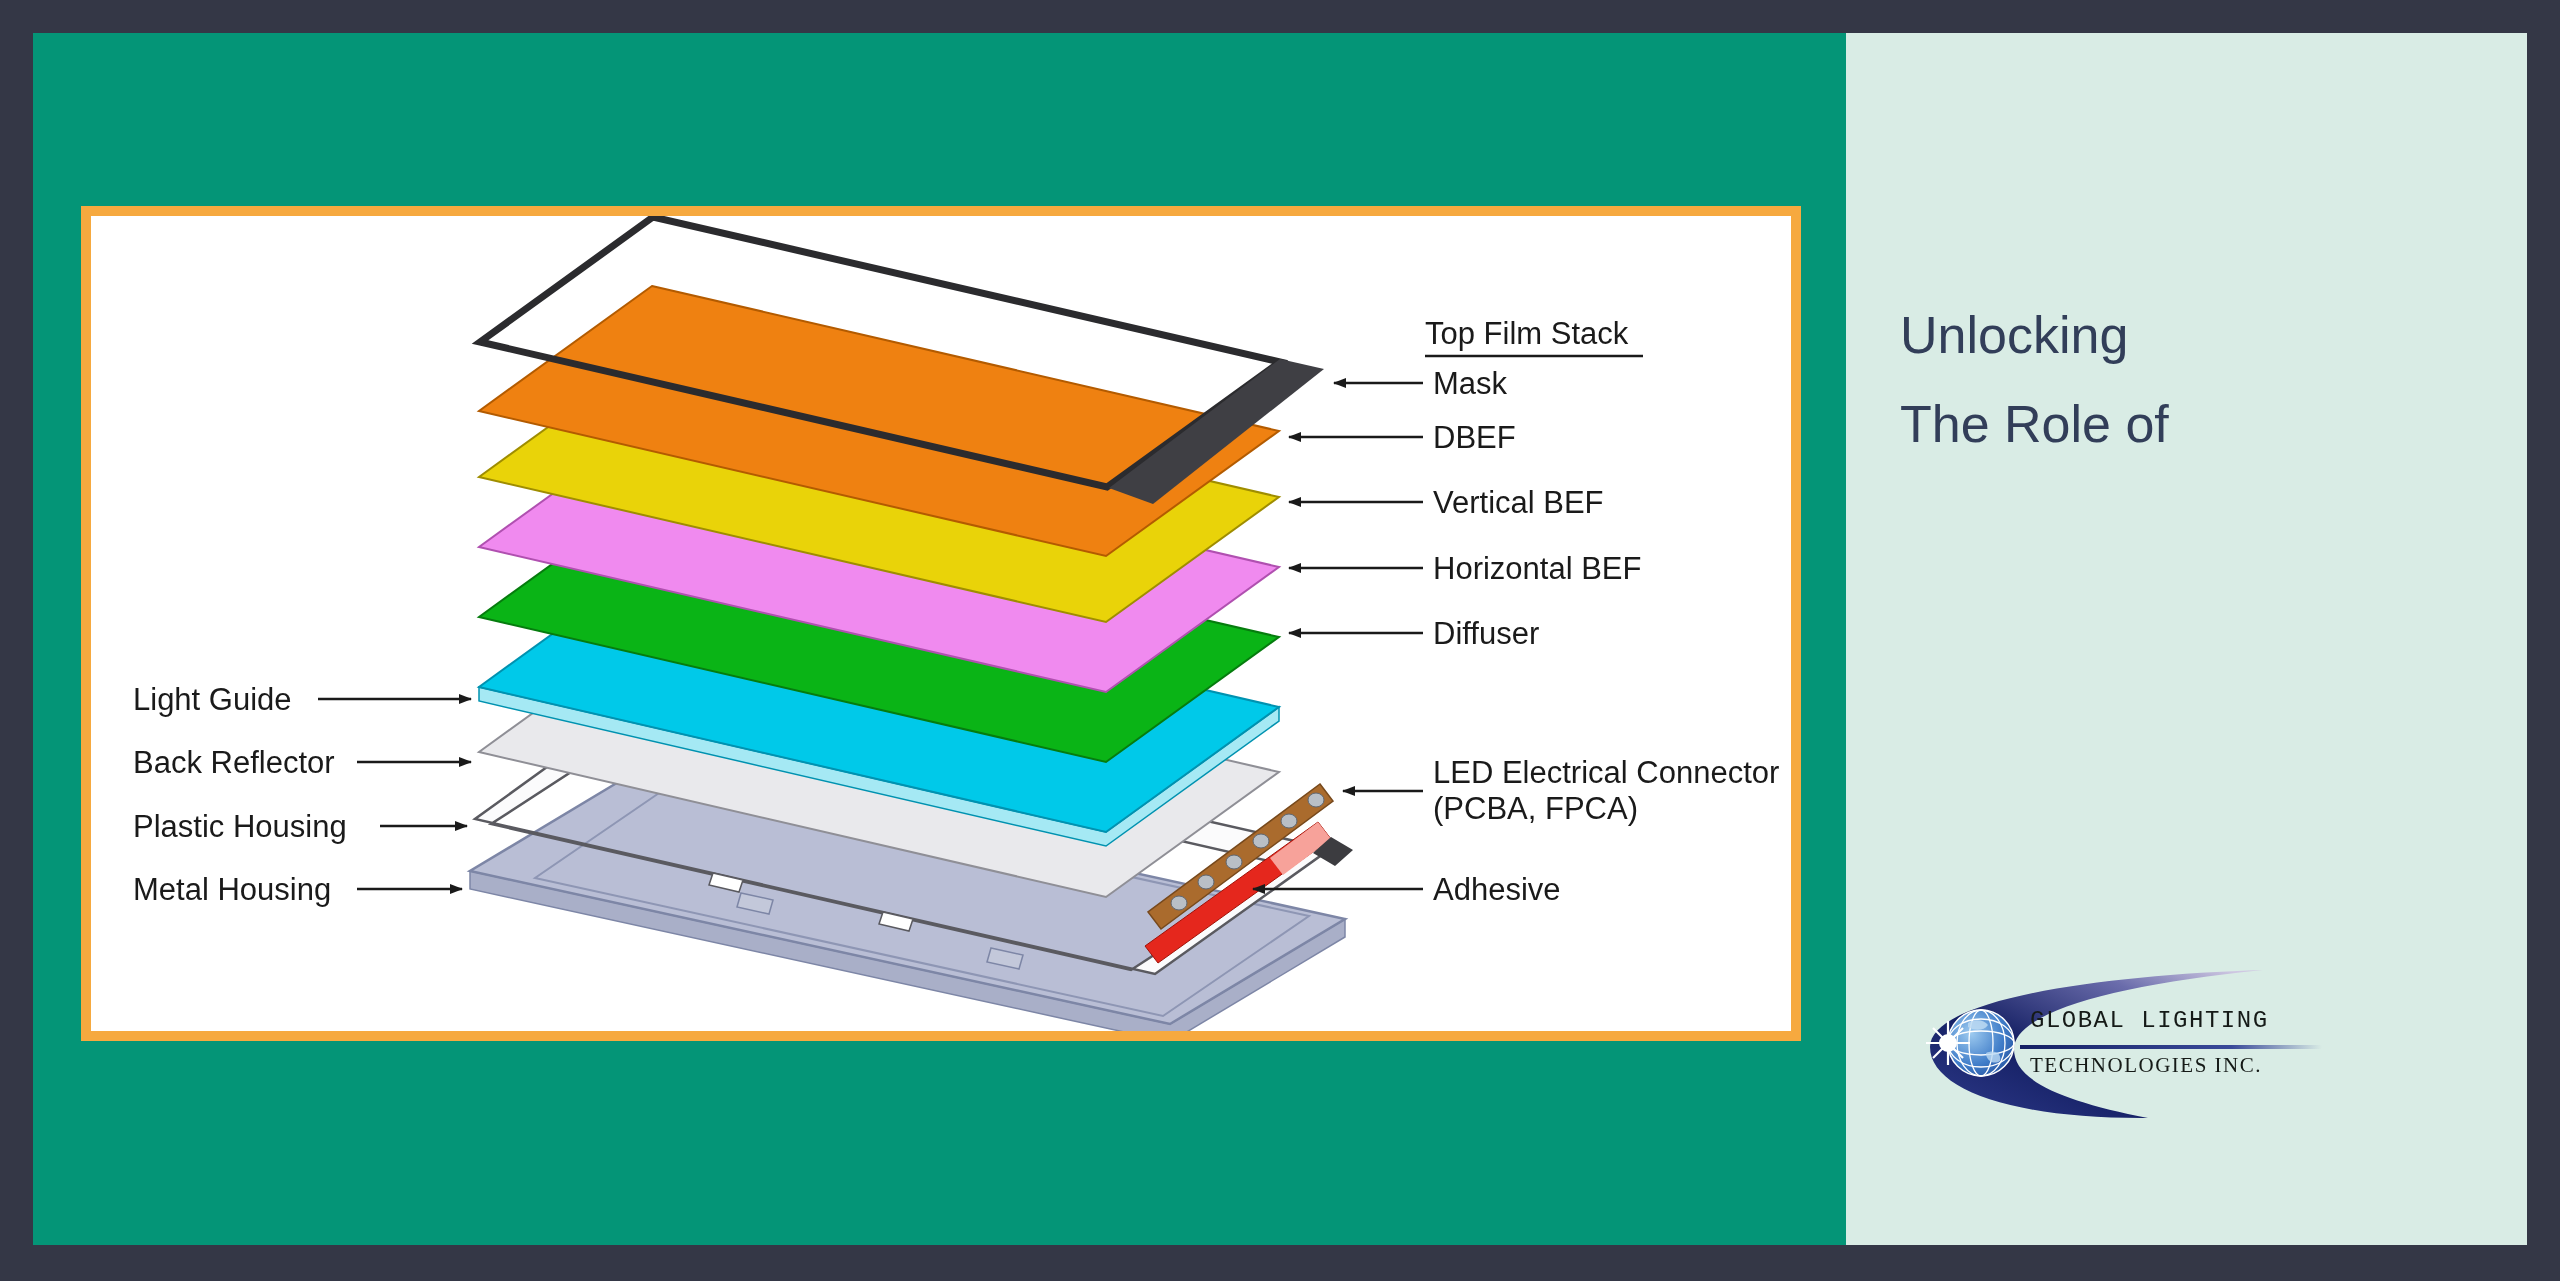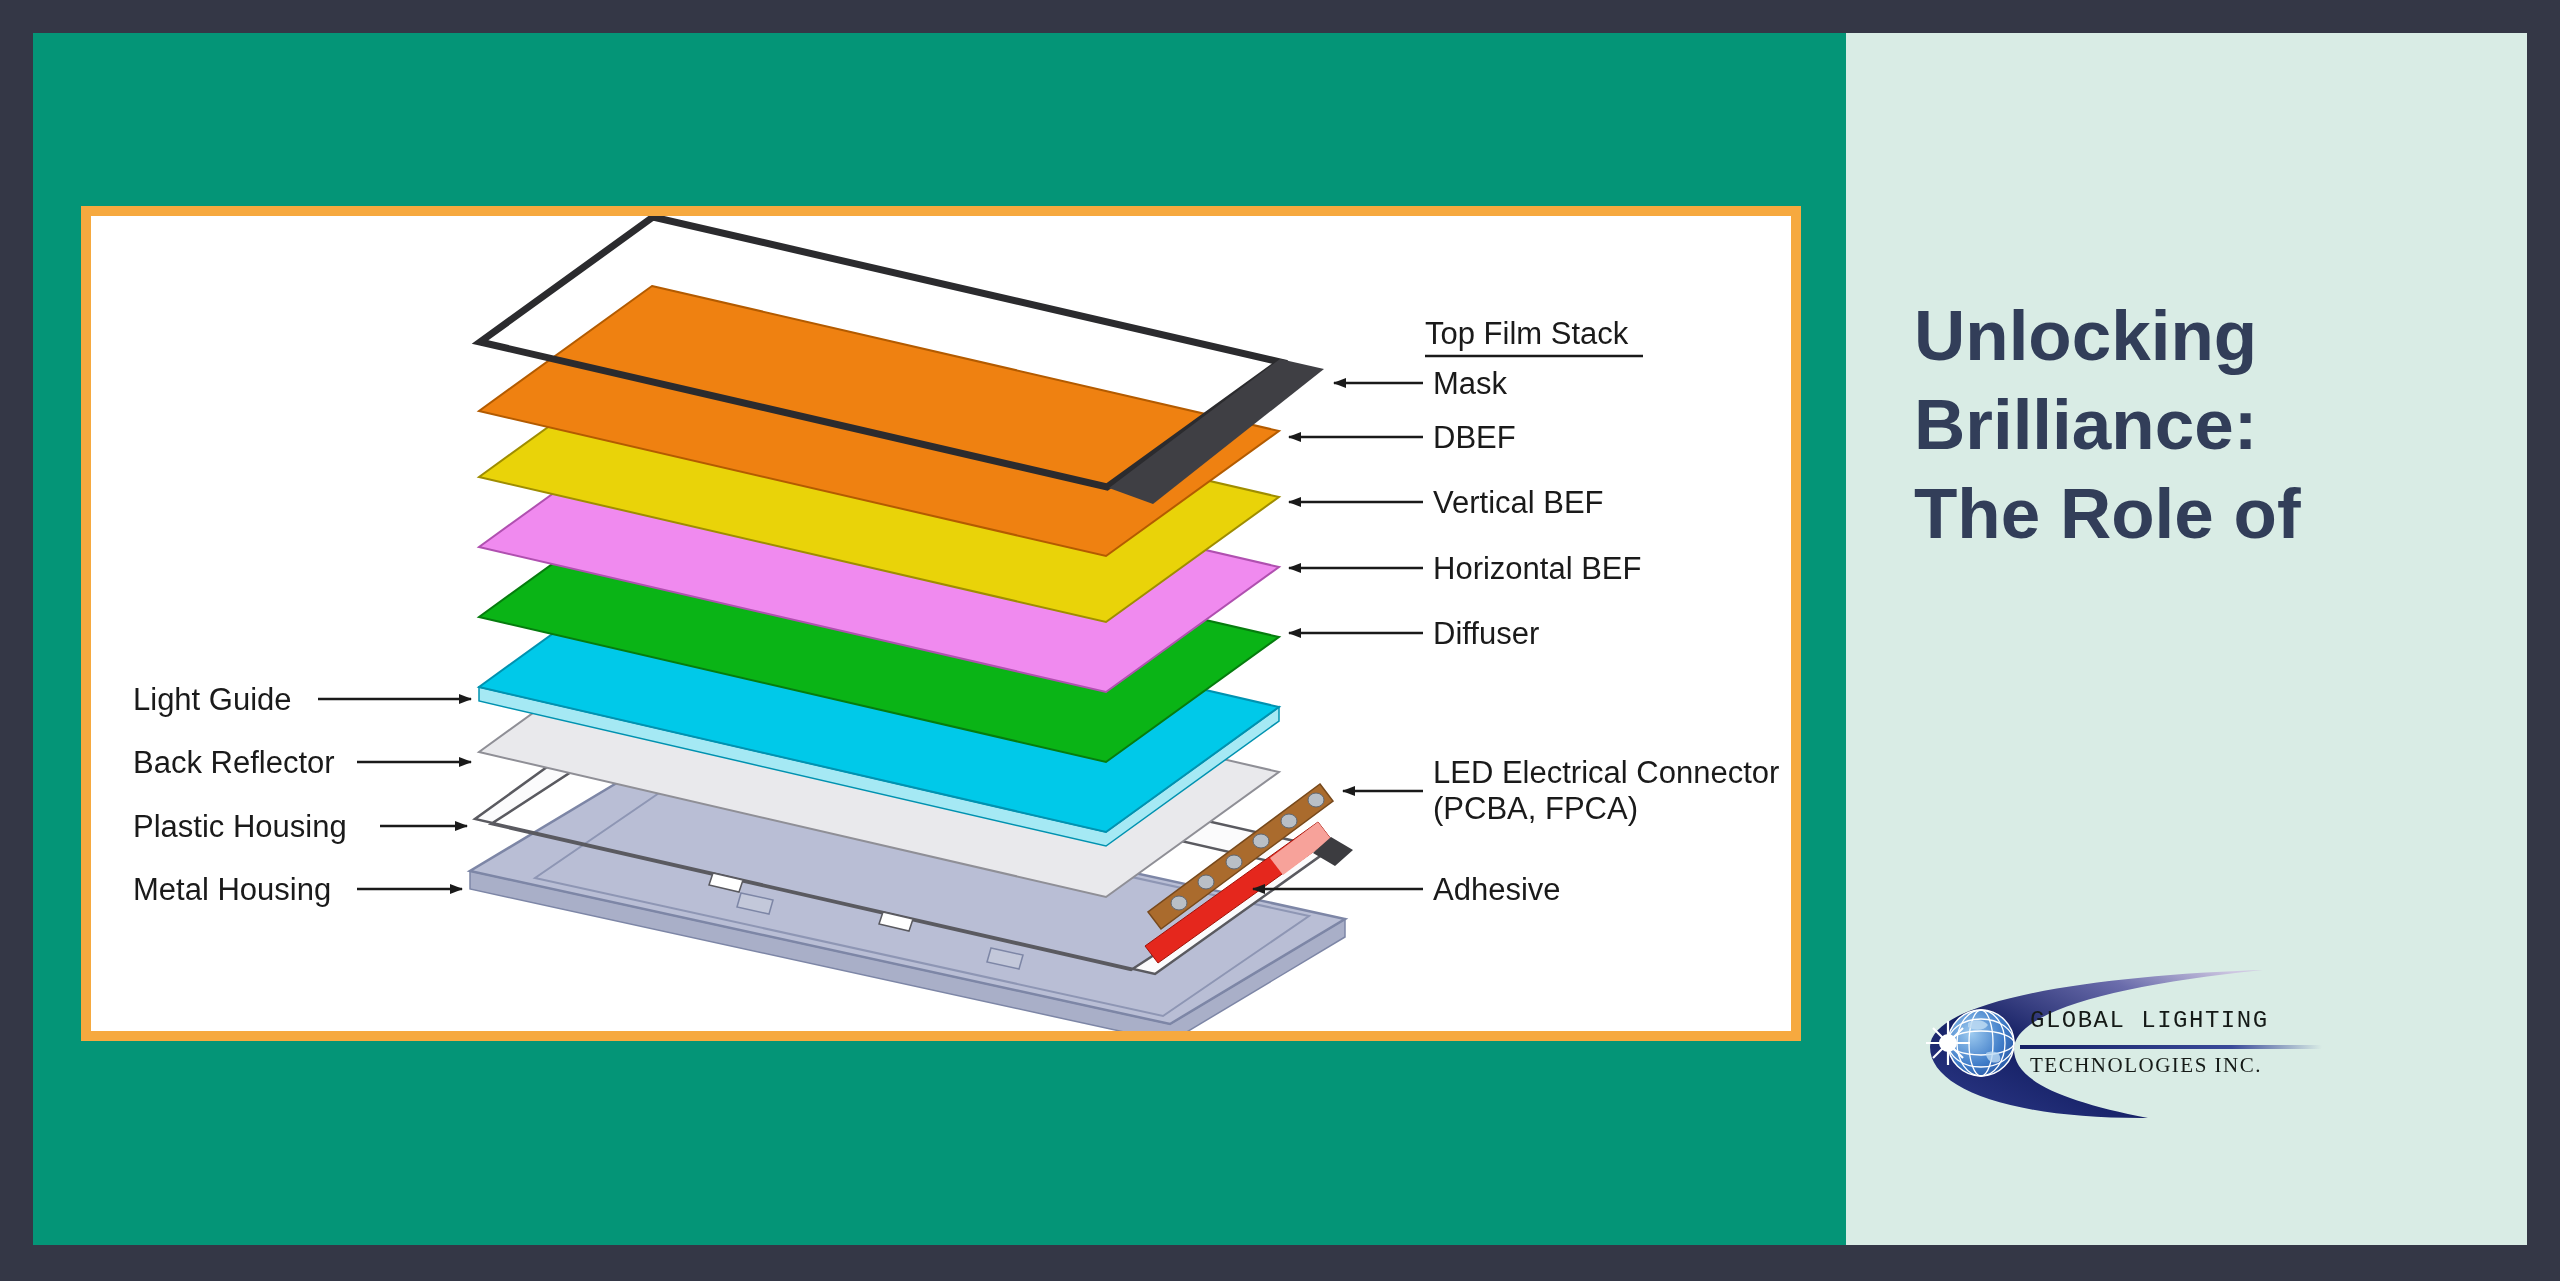--- a/index.html
+++ b/index.html
@@ -3,22 +3,22 @@
 <meta charset="utf-8">
 <style>
   html,body{margin:0;padding:0;background:#222;}
   .canvas{position:relative;width:2560px;height:1281px;background:var(--frame-bg);overflow:hidden;
           font-family:"Liberation Sans", sans-serif;}
   .green-panel{position:absolute;left:33px;top:33px;width:1813px;height:1212px;background:var(--green-bg);}
   .mint-panel{position:absolute;left:1846px;top:33px;width:681px;height:1212px;background:var(--mint-bg);}
   .diagram-box{position:absolute;left:48px;top:173px;width:1700px;height:815px;background:var(--box-bg);
                border:10px solid var(--box-border);}
   .diagram-box svg{display:block;width:1700px;height:815px;}
-  .slide-title{position:absolute;left:68px;top:258px;width:560px;
-               font-size:71px;line-height:89px;font-weight:bold;color:var(--title-color);
+  .slide-title{position:absolute;left:54px;top:258px;width:560px;
+               font-size:52px;line-height:89px;font-weight:normal;color:var(--title-color);
                letter-spacing:0px;}
   .logo{position:absolute;left:56px;top:928px;width:440px;height:180px;}
   .logo svg{position:absolute;left:0;top:0;}
   .logo-text1{position:absolute;left:128px;top:46px;font-family:Liberation Mono, monospace;
               font-size:24px;letter-spacing:1.5px;color:var(--logo-text-color);font-weight:500;}
   .logo-text2{position:absolute;left:128px;top:92px;font-family:"Liberation Serif", serif;
               font-size:21px;letter-spacing:1.5px;color:var(--logo-text-color);font-weight:500;}
   text{font-family:"Liberation Sans", sans-serif;font-size:31px;fill:var(--label-color);}
   text.heading{font-size:31px;}
 </style>
@@ -119,21 +119,20 @@
         <text x="42" y="557">Back Reflector</text>
         <text x="42" y="621">Plastic Housing</text>
         <text x="42" y="684">Metal Housing</text>
       </svg>
     </div>
   </div>
 
   <div class="mint-panel" style="background:transparent">
     <div class="slide-title">
       <div>Unlocking</div>
-      <div>Brilliance:</div>
       <div>The Role of</div>
     </div>
 
     <div class="logo">
       <svg width="440" height="180" viewBox="0 0 440 180">
         <defs>
           <linearGradient id="swooshGrad" x1="0.05" y1="0.9" x2="0.95" y2="0.05">
             <stop offset="0" stop-color="#2a3684"></stop>
             <stop offset="0.35" stop-color="#141f63"></stop>
             <stop offset="0.75" stop-color="#6a6cab"></stop>

